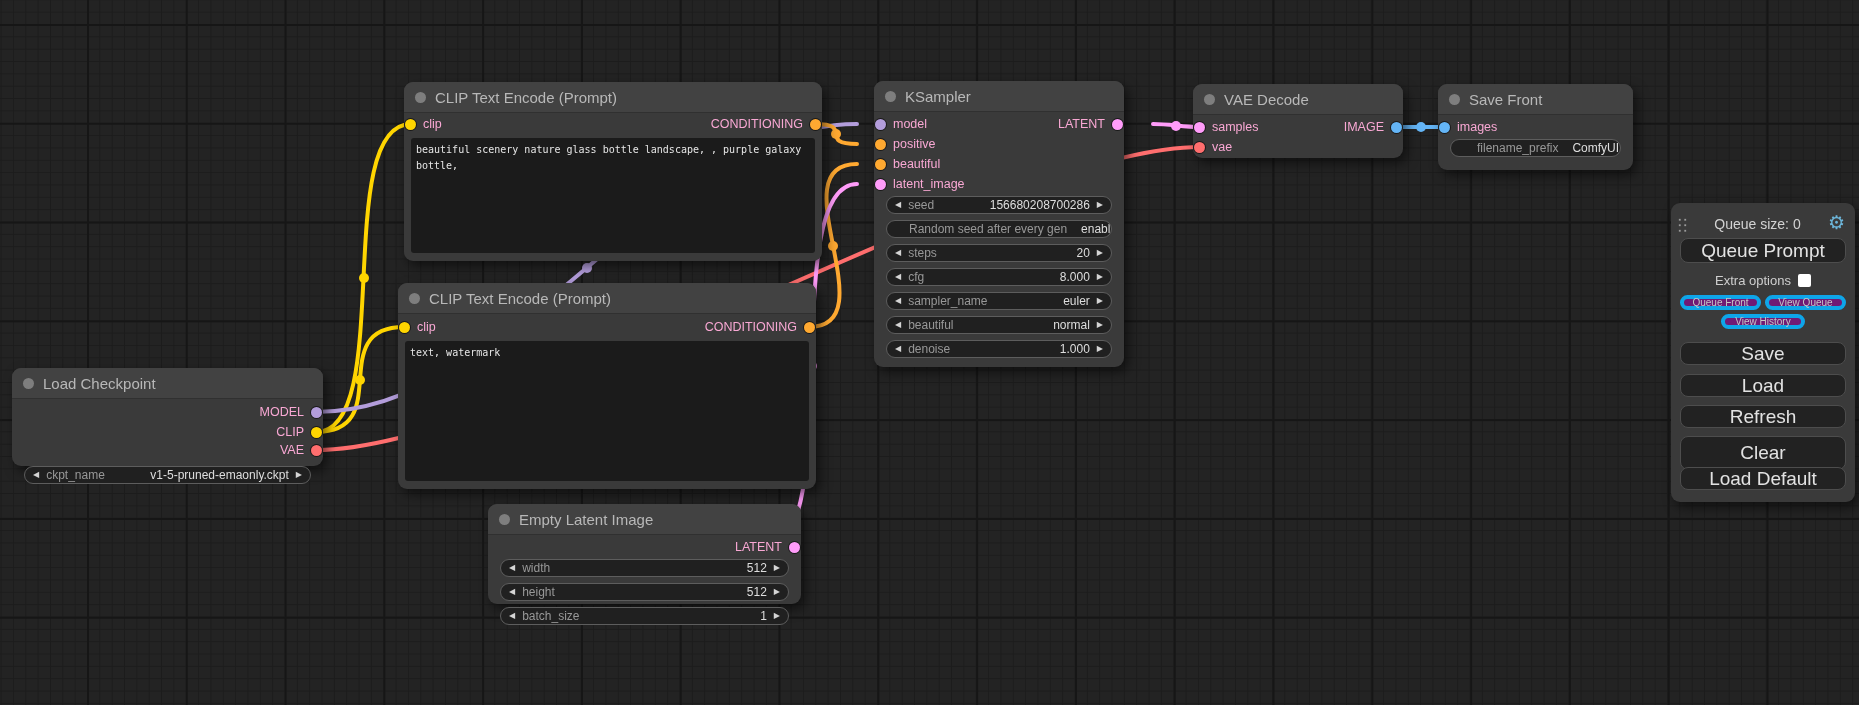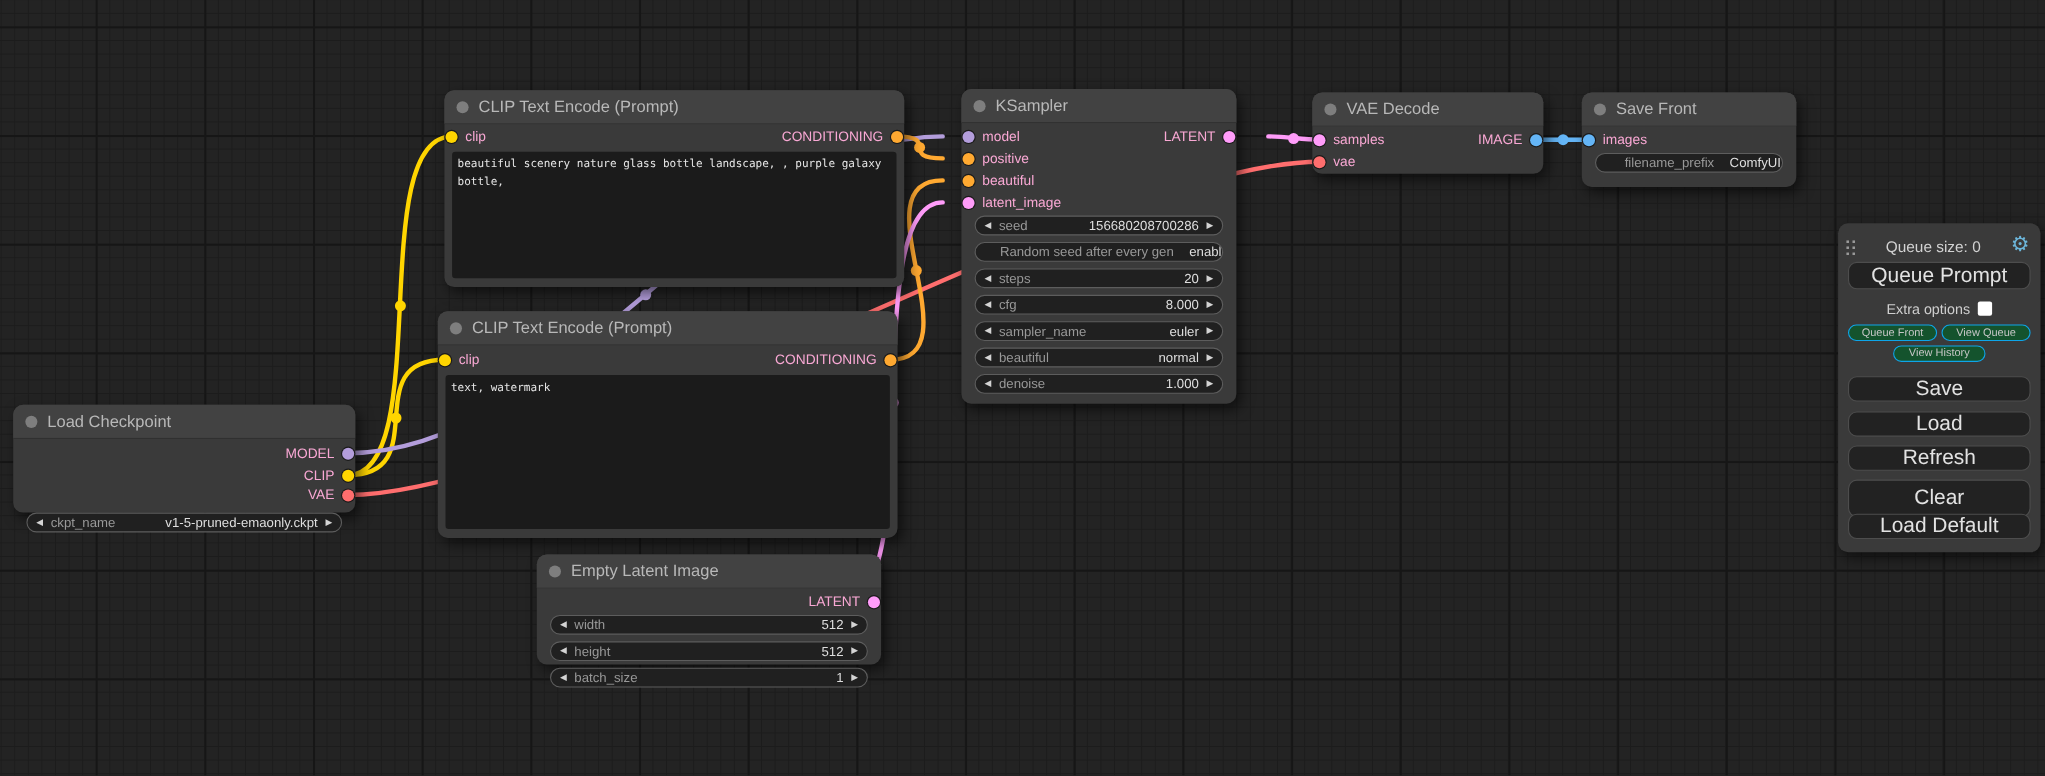--- a/index.html
+++ b/index.html
@@ -70,21 +70,21 @@
         justify-content:center;box-sizing:border-box;cursor:default}
   #qp{top:35px;height:25px}
   #qs{top:139px;height:23px}
   #ql{top:171px;height:23px}
   #qr{top:202px;height:23px}
   #qc{top:233px;height:34px}
   #qd{top:264px;height:23px}
   .extra{position:absolute;top:70px;left:0;right:0;display:flex;align-items:center;
         justify-content:center;gap:7px;font-size:13px;color:#cfcfcf}
   .checkbox{width:13px;height:13px;border-radius:2px;flex:none}
-  .qsmall{position:absolute;height:15px;background:#14532d;border:1px solid #0ea5e9;
+  .qsmall{position:absolute;height:15px;background:#701a75;border:4px solid #0ea5e9;
         border-radius:8px;color:#c6c6c6;font-size:10px;display:flex;align-items:center;
         justify-content:center;box-sizing:border-box}
   #qf{left:9px;top:92px;width:81px}
   #vq{right:9px;top:92px;width:81px}
   #vh{left:50px;top:111px;width:84px}
 </style>
 </head>
 <body>
 
 <div class="stage">

